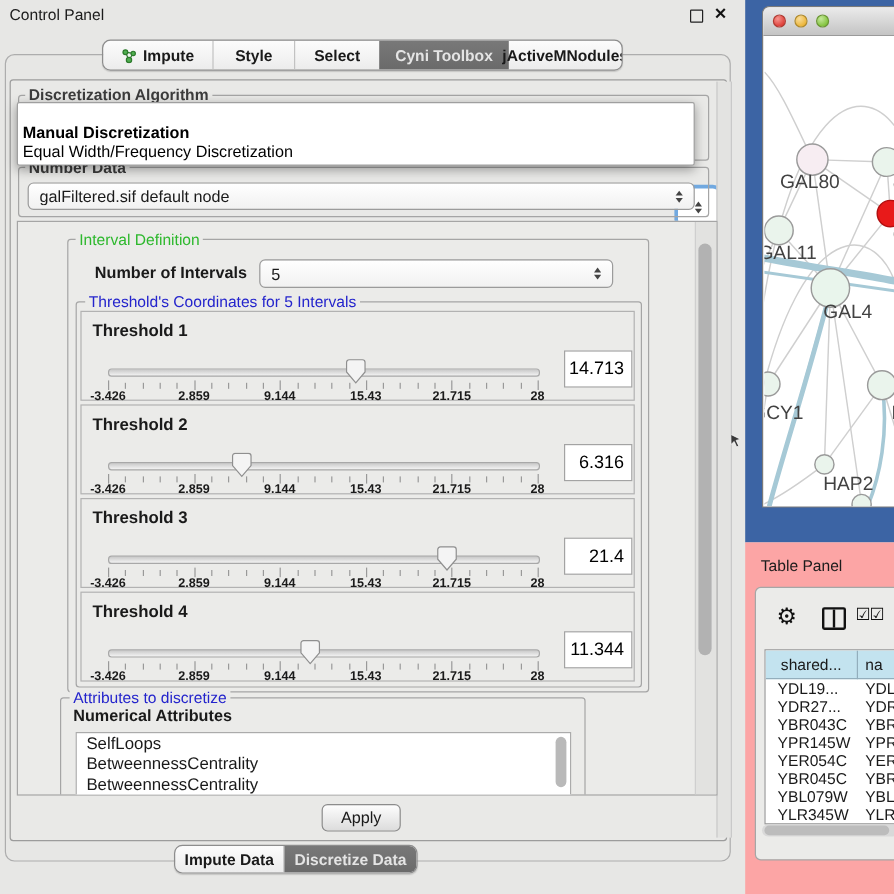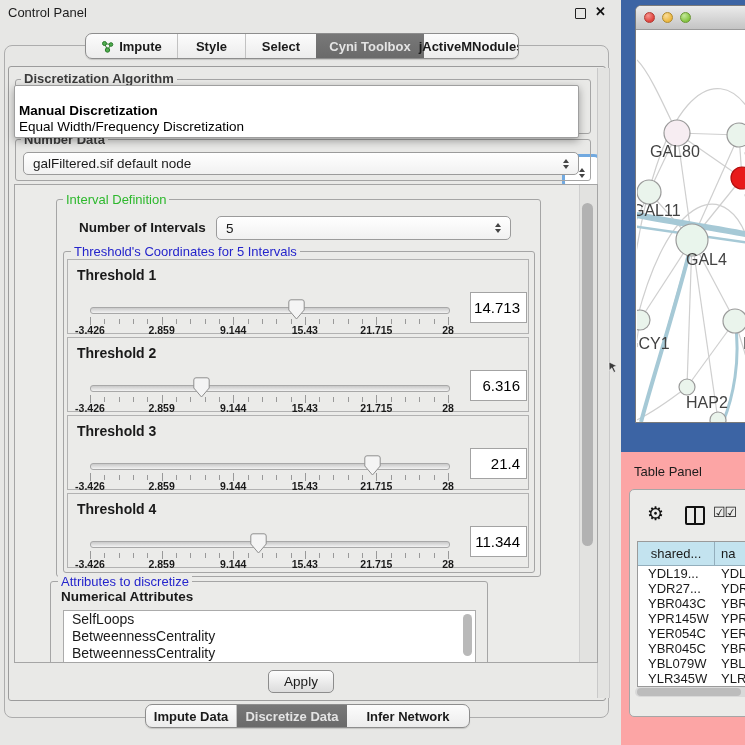--- a/index.html
+++ b/index.html
@@ -403,23 +403,20 @@
 
   <div class="abs btn" style="left:268px;top:670px;width:66px;height:23px;">Apply</div>
 
   <div class="abs tabbar bottom-tabs" style="height:22px;">
       <div class="tab div-r" style="width: 91px;">
         <span>Impute Data</span>
       </div>
       <div class="tab sel" style="width: 110px;">
         <span>Discretize Data</span>
       </div>
-      <div class="tab" style="width: 122px;">
-        <span>Infer Network</span>
-      </div>
     </div>
 
   <div class="abs right-blue">
     <div class="abs net-window">
       <div class="net-titlebar">
         <span class="light lt-red"></span>
         <span class="light lt-yel"></span>
         <span class="light lt-grn"></span>
       </div>
       <svg class="net-canvas" width="110" height="392" viewBox="0 0 110 392">

